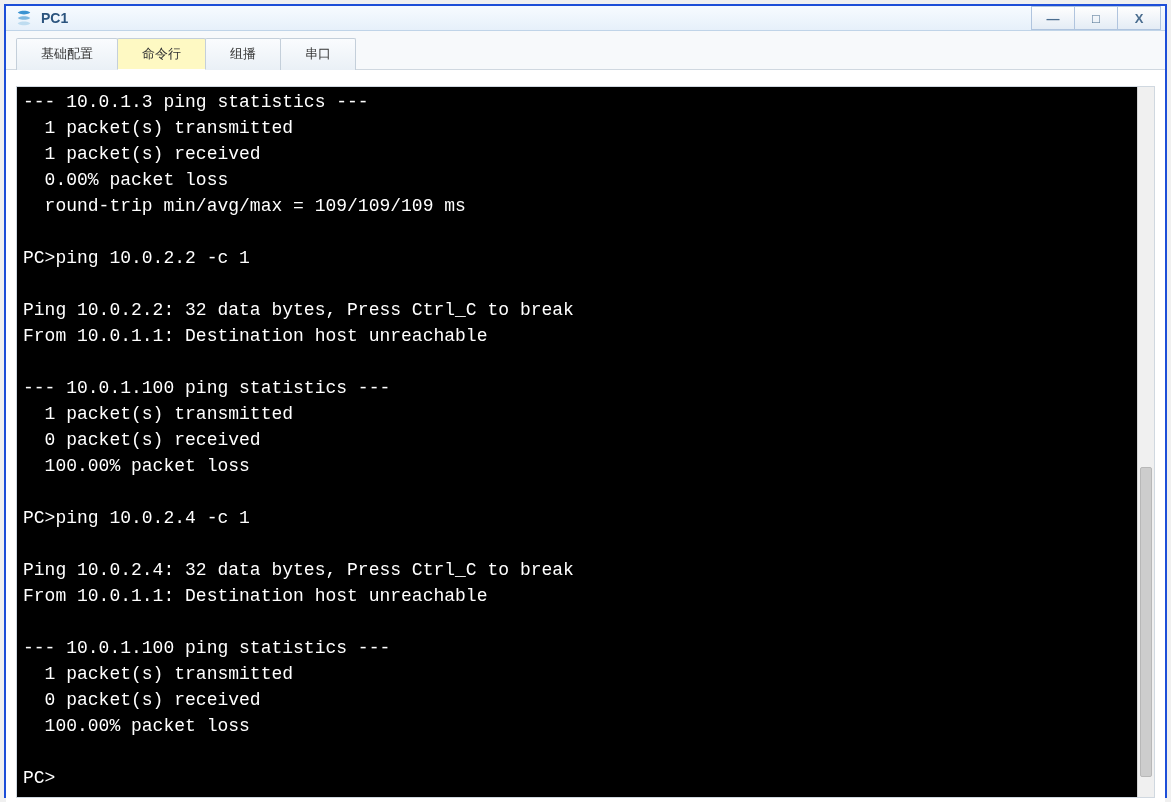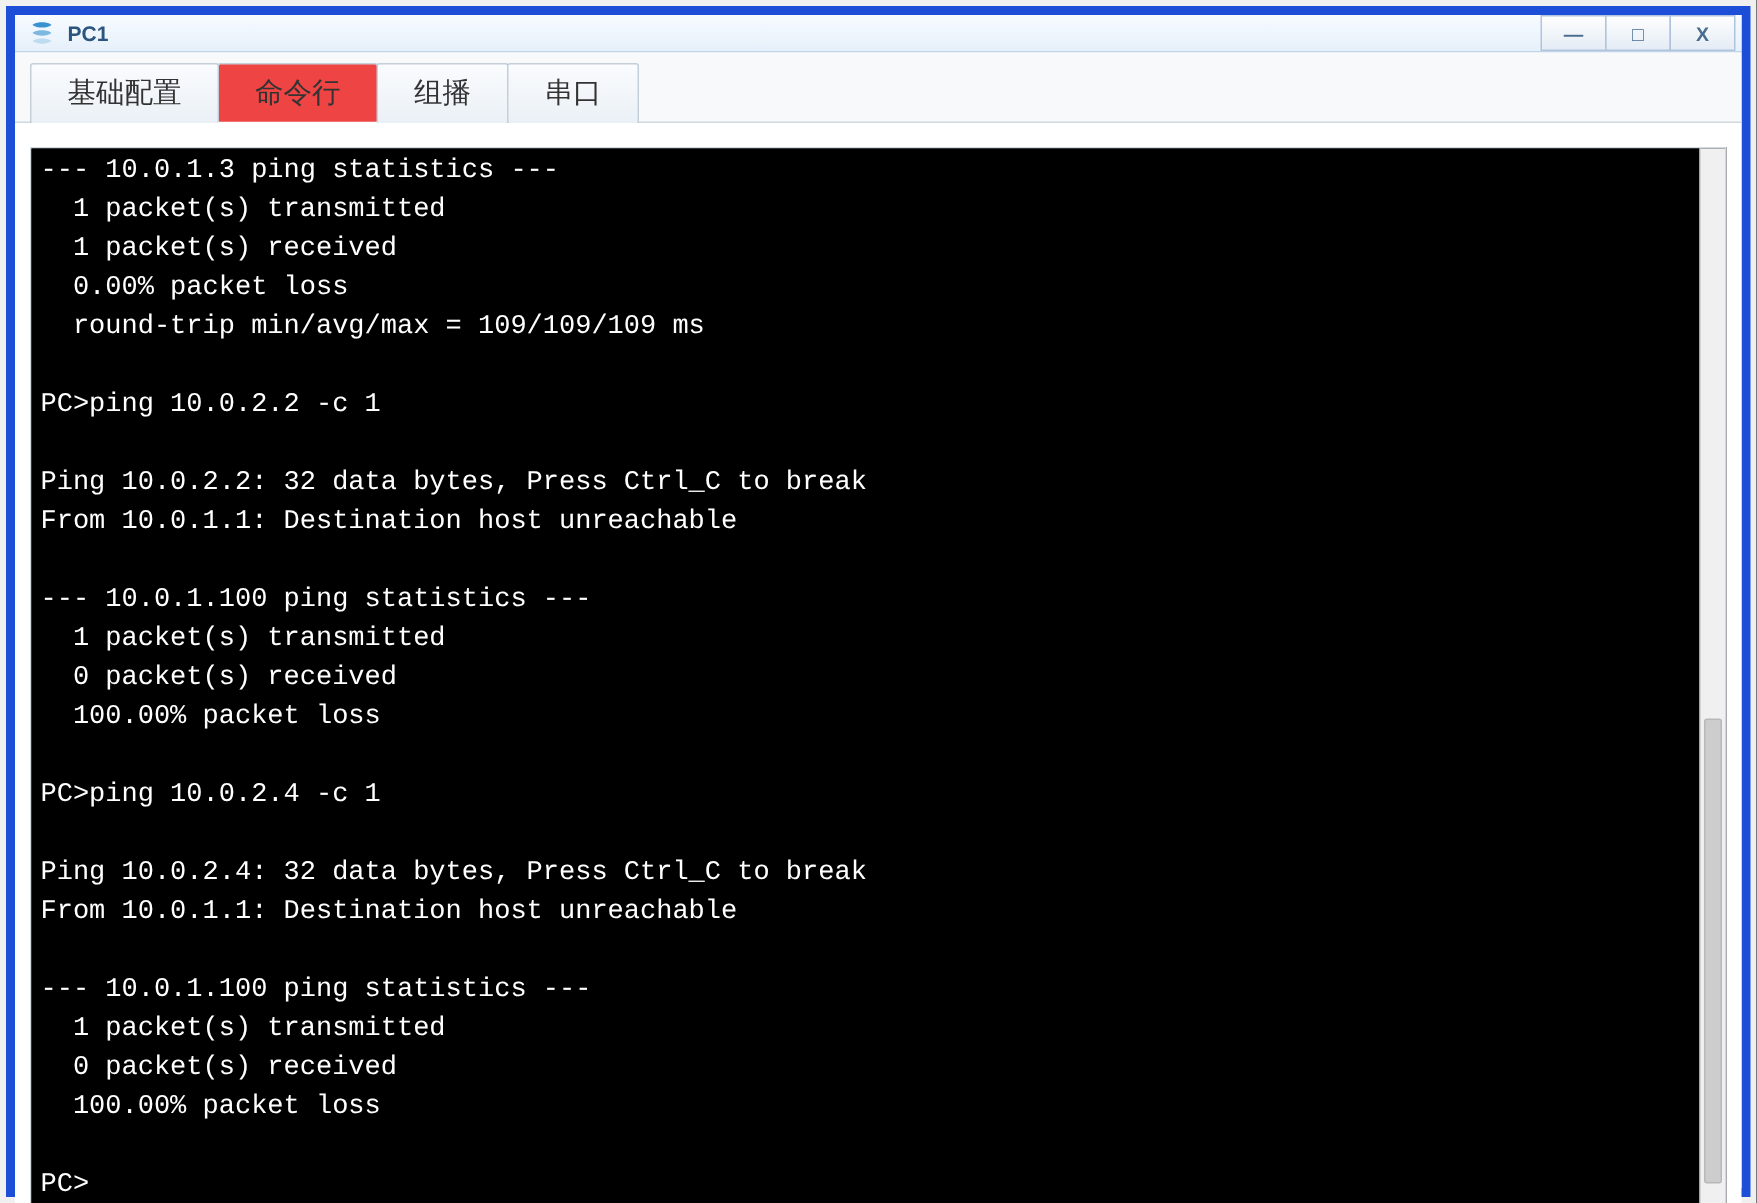--- a/index.html
+++ b/index.html
@@ -11,21 +11,21 @@
       font-family: "Microsoft YaHei", Arial, sans-serif;
       background: #f0f0f0;
       width: 1171px;
       height: 802px;
       overflow: hidden;
     }
     .window {
       width: 1163px;
       height: 794px;
       margin: 4px;
-      border: 6px solid #1d4ed8;
+      border: 2px solid #1d4ed8;
       background: #fff;
       display: flex;
       flex-direction: column;
     }
     .titlebar {
       height: 32px;
       background: linear-gradient(to bottom, #f7fbff, #e6f0fa);
       border-bottom: 1px solid #c0d4e8;
       display: flex;
       align-items: center;
@@ -70,30 +70,30 @@
       border-bottom: 1px solid #d0d8e0;
       padding: 6px 10px 0 10px;
       gap: 0;
     }
     .tab {
       padding: 6px 24px 6px 24px;
       border: 1px solid #c4cfda;
       border-bottom: none;
       background: linear-gradient(to bottom, #fafcfe, #eaf0f6);
       color: #333;
-      font-size: 19px;
+      font-size: 13px;
       margin-right: -1px;
       cursor: default;
       border-top-left-radius: 2px;
       border-top-right-radius: 2px;
       position: relative;
       top: 1px;
     }
     .tab.active {
-      background: #ef4444;
+      background: #fef9c3;
       border-bottom: 1px solid #fff;
       top: 1px;
       z-index: 2;
     }
     .terminal-wrap {
       flex: 1;
       background: #fff;
       padding: 16px 10px 10px 10px;
       display: flex;
     }

